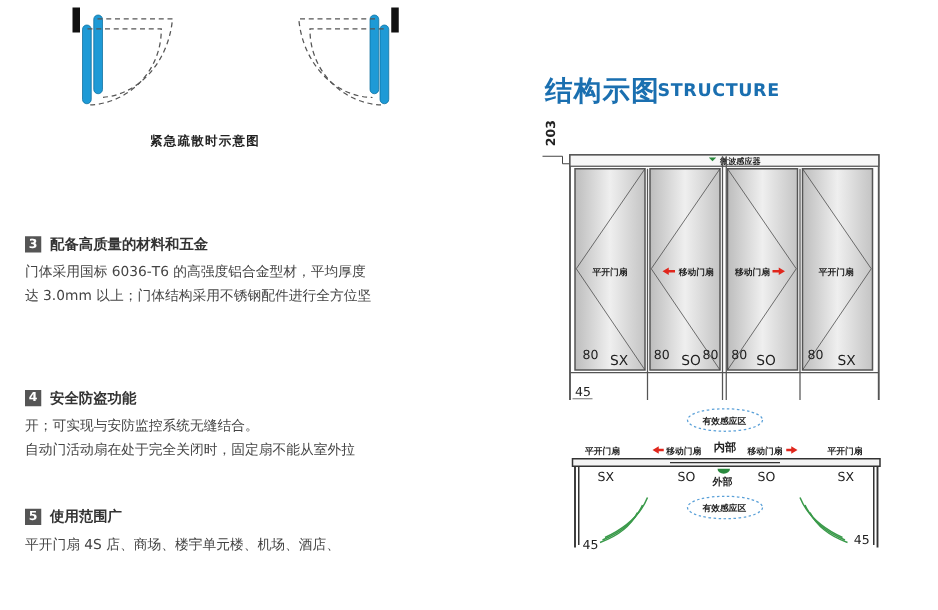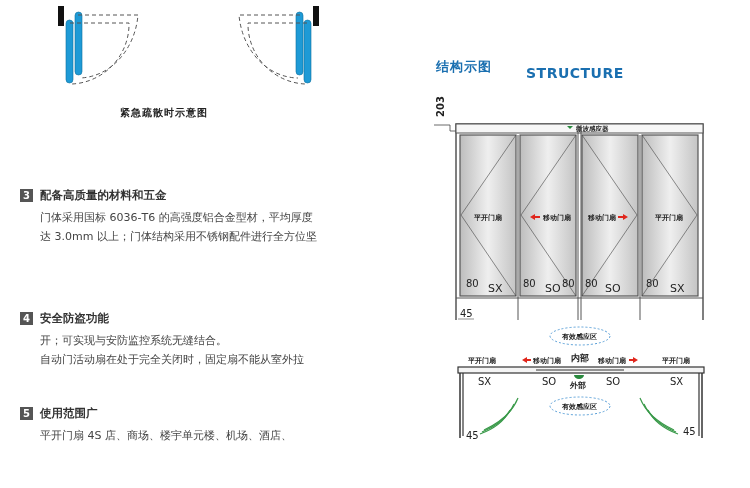--- a/index.html
+++ b/index.html
@@ -2,22 +2,22 @@
 <html><head>
 <meta charset="utf-8">
 <style>
   html,body{margin:0;padding:0;background:#fff;}
   body{width:750px;height:488px;position:relative;overflow:hidden;font-family:"DejaVu Sans","Liberation Sans",sans-serif;color:#333;}
   .abs{position:absolute;}
   .caption{left:120px;top:106px;font-size:10px;font-weight:bold;color:#222;letter-spacing:1px;}
   .feature{position:absolute;left:20px;width:320px;}
   .feature .num{display:inline-block;width:13px;height:13px;background:#555;color:#fff;font-size:10px;font-weight:bold;text-align:center;line-height:13px;vertical-align:middle;margin-right:7px;}
   .feature .title{font-size:11.5px;font-weight:bold;color:#333;vertical-align:middle;margin-top:48px;}
-  .feature .body{margin-left:20px;margin-top:4px;font-size:11px;line-height:19px;color:#444;}
-  .struct-title{left:436px;top:58px;font-size:13px;font-weight:bold;color:#1a6fb0;letter-spacing:1px;}
+  .feature .body{margin-top:4px;font-size:11px;line-height:19px;color:#444;}
+  .struct-title{left:436px;top:58px;font-size:22px;font-weight:bold;color:#1a6fb0;letter-spacing:1px;}
   .struct-sub{left:526px;top:65px;font-size:14px;font-weight:bold;color:#1a6fb0;letter-spacing:0.5px;}
   svg text{font-family:"DejaVu Sans","Liberation Sans",sans-serif;}
 </style>
 </head>
 <body>
 
 <svg class="abs" style="left:0;top:0" width="375" height="100">
 
   <rect x="58" y="6" width="6" height="20" fill="#111"></rect>
   <rect x="66" y="20" width="7" height="63" rx="3.5" fill="#1e9ad6" stroke="#0b6e9e" stroke-width="0.6"></rect>

